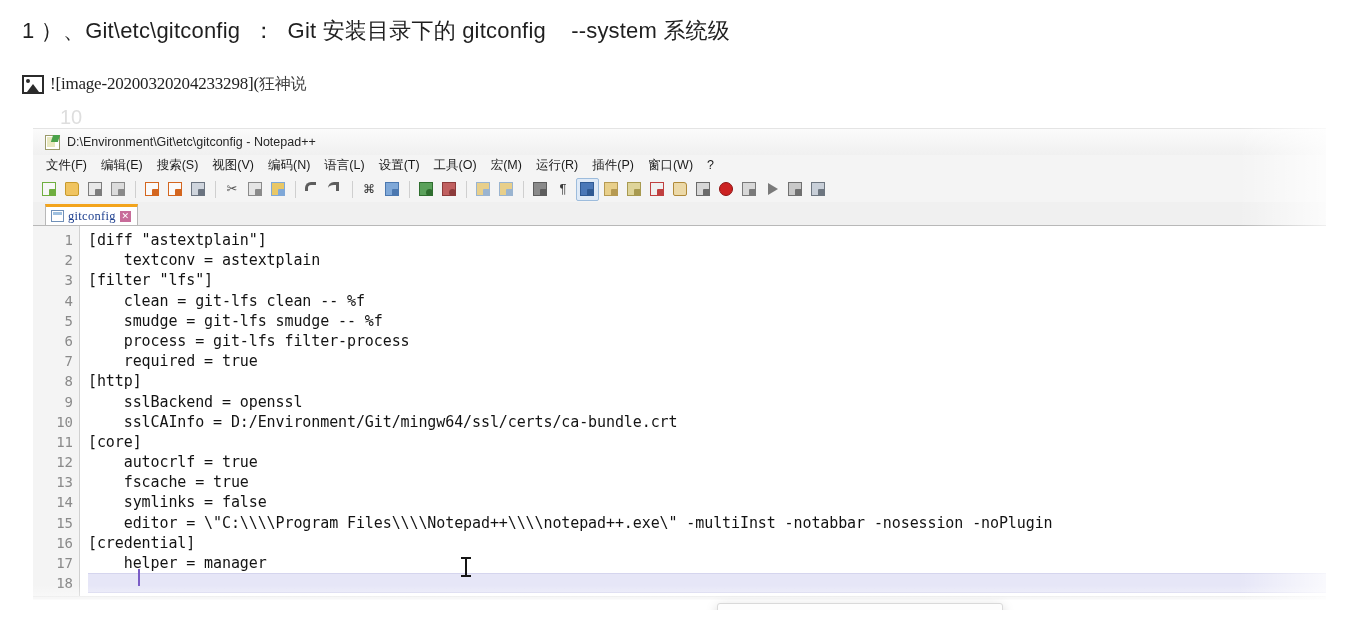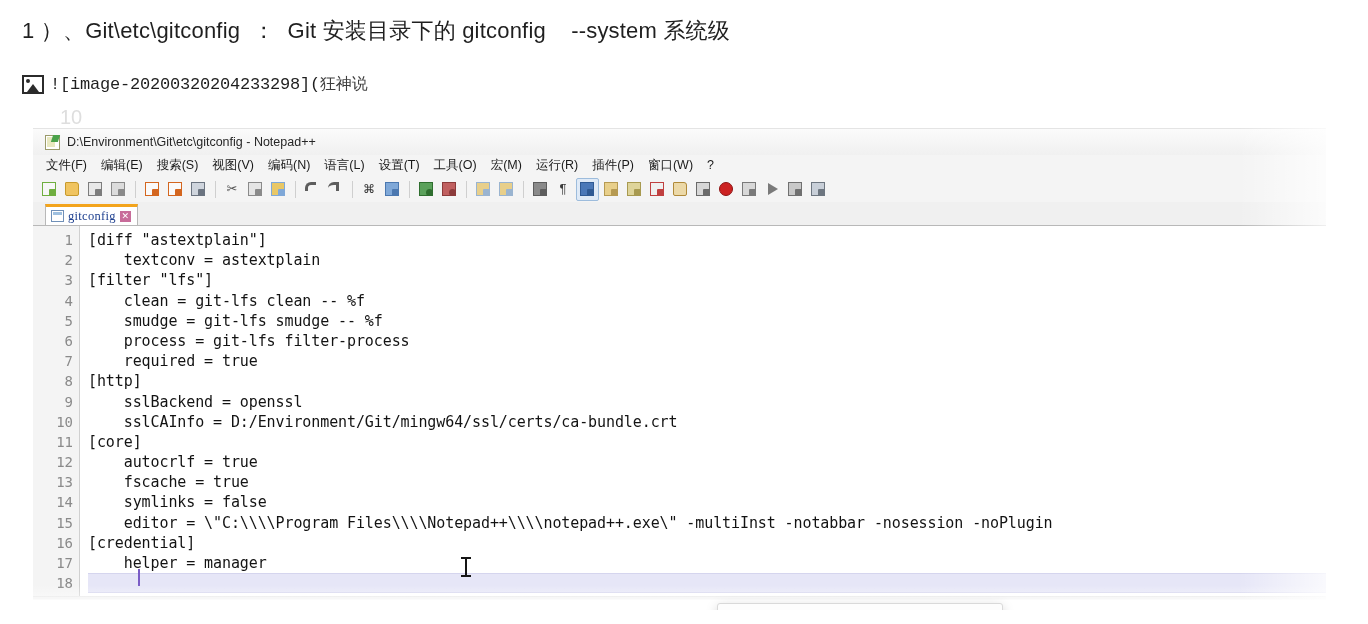--- a/index.html
+++ b/index.html
@@ -63,21 +63,21 @@
   #note-image-icon::after {
     content: "";
     position: absolute;
     left: 3px; bottom: 0px;
     width: 0; height: 0;
     border-left: 6px solid transparent;
     border-right: 6px solid transparent;
     border-bottom: 8px solid #2b2b2b;
   }
   .mdtext {
-    font-family: Liberation Mono, monospace;
+    font-family: Liberation Serif, serif;
     font-size: 17px;
     color: #1f1f1f;
     letter-spacing: -0.2px;
   }
   .mdtext.cjk {
     font-family: "Liberation Sans", sans-serif;
     color: #3e3e3e;
     font-size: 16px;
   }
 

